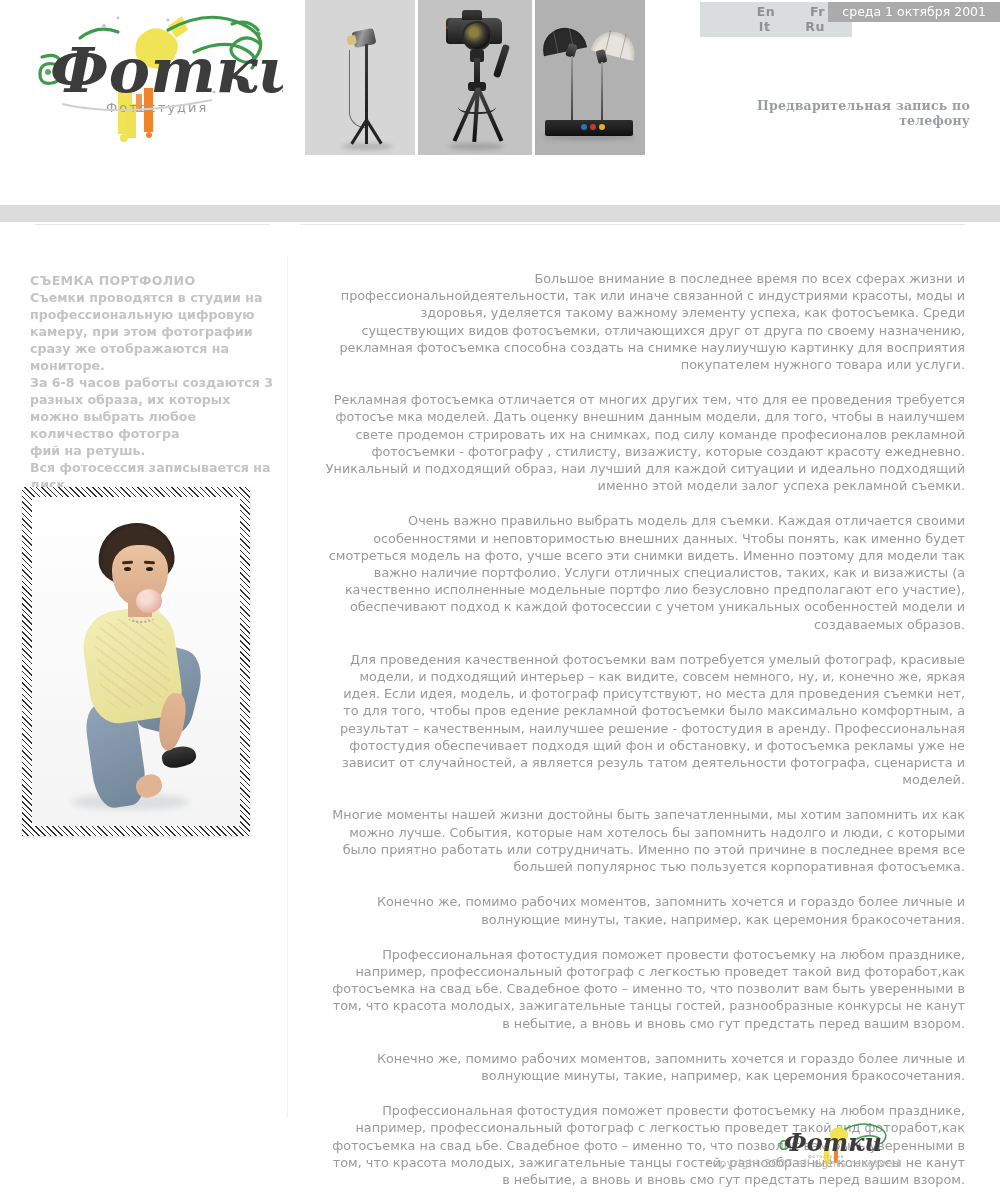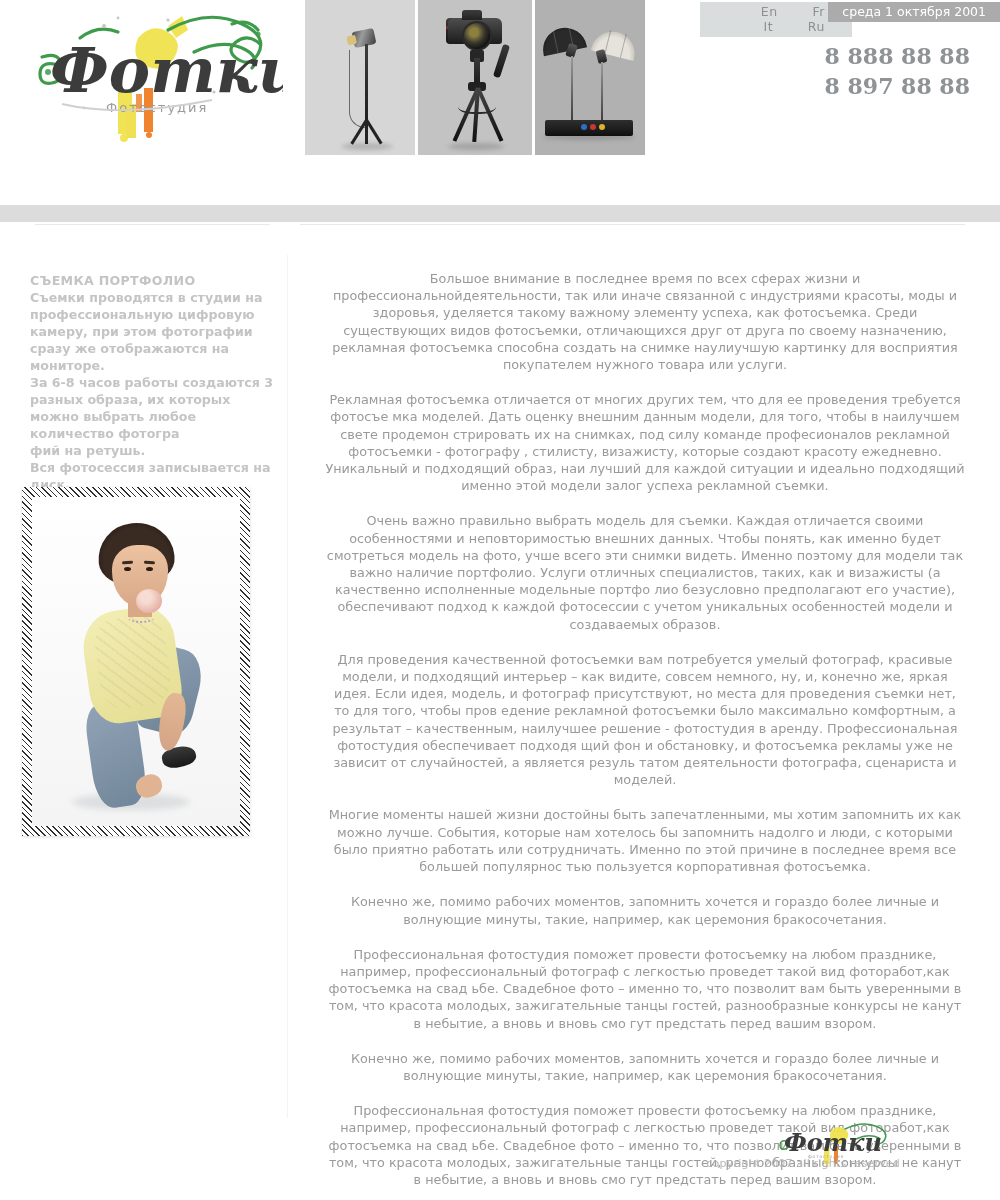--- a/index.html
+++ b/index.html
@@ -82,21 +82,21 @@
               background: linear-gradient(#2e2e2e,#111); border-radius: 2px; }
   .kit-dot { position: absolute; top: 124px; width: 6px; height: 6px; border-radius: 50%; }
 
   
   .head-right { position: absolute; right: 0; top: 0; width: 300px; height: 165px; text-align: right; }
   .lang-box {
     position: absolute; right: 148px; top: 2px;
     background: #d9dddd; color: #8d9192;
     font-size: 12.5px; letter-spacing: .6px; padding: 2px 12px 3px;
   }
-  .lang-box span { margin: 0 15px; }
+  .lang-box span { margin: 0 15px; font-weight: bold; }
   .date-box {
     position: absolute; right: 0; top: 2px;
     background: #ababab; color: #ffffff;
     font-size: 12.5px; padding: 2px 14px 3px;
   }
   .phones {
     position: absolute; right: 30px; top: 42px; text-align: right;
     font-family: "DejaVu Serif", "Liberation Serif", serif;
     color: #8f9395; font-weight: bold; font-size: 22px; line-height: 1.35;
   }
@@ -179,21 +179,21 @@
   .pf-shoe { position: absolute; left: 130px; top: 250px; width: 34px; height: 20px;
              background: linear-gradient(#3b3b3b,#181818); border-radius: 40% 50% 40% 44%; transform: rotate(-12deg); }
   .pf-neckl { position: absolute; left: 96px; top: 116px; width: 26px; height: 10px;
              border-bottom: 2px dotted #b49ad0; border-radius: 0 0 60% 60%; }
 
   
   .article { position: absolute; left: 310px; top: 270px; width: 655px; }
   .article p {
     margin: 0 0 18px 15px;
     font-size: 12.8px; line-height: 17.2px; color: #9a9a9a;
-    text-align: center;
+    text-align: right;
   }
 
   
   .footer { position: absolute; left: 0; top: 1105px; width: 1000px; height: 95px; }
   .footer-logo { position: absolute; right: 98px; top: 15px; }
   .copyright {
     position: absolute; right: 100px; top: 52px;
     font-size: 11px; color: #b9b9b9; letter-spacing: .2px;
   }
 </style>
@@ -297,24 +297,21 @@
     </div>
 
     <div class="head-right">
       <div class="lang-box">
         <span>En</span>
         <span>Fr</span>
         <span>It</span>
         <span>Ru</span>
       </div>
       <div class="date-box">среда 1 октября 2001</div>
-      <div class="phones">
-        <div>8 888 88 88</div>
-        <div>8 897 88 88</div>
-      </div>
+      <div class="book-note">Предварительная запись по телефону</div>
     </div>
   </div>
 
   <div class="nav-band"></div>
   <div class="rule-left"></div>
   <div class="rule-right"></div>
   <div class="col-divider"></div>
 
   <div class="sidebar">
     <div class="side-head">СЪЕМКА ПОРТФОЛИО</div>

